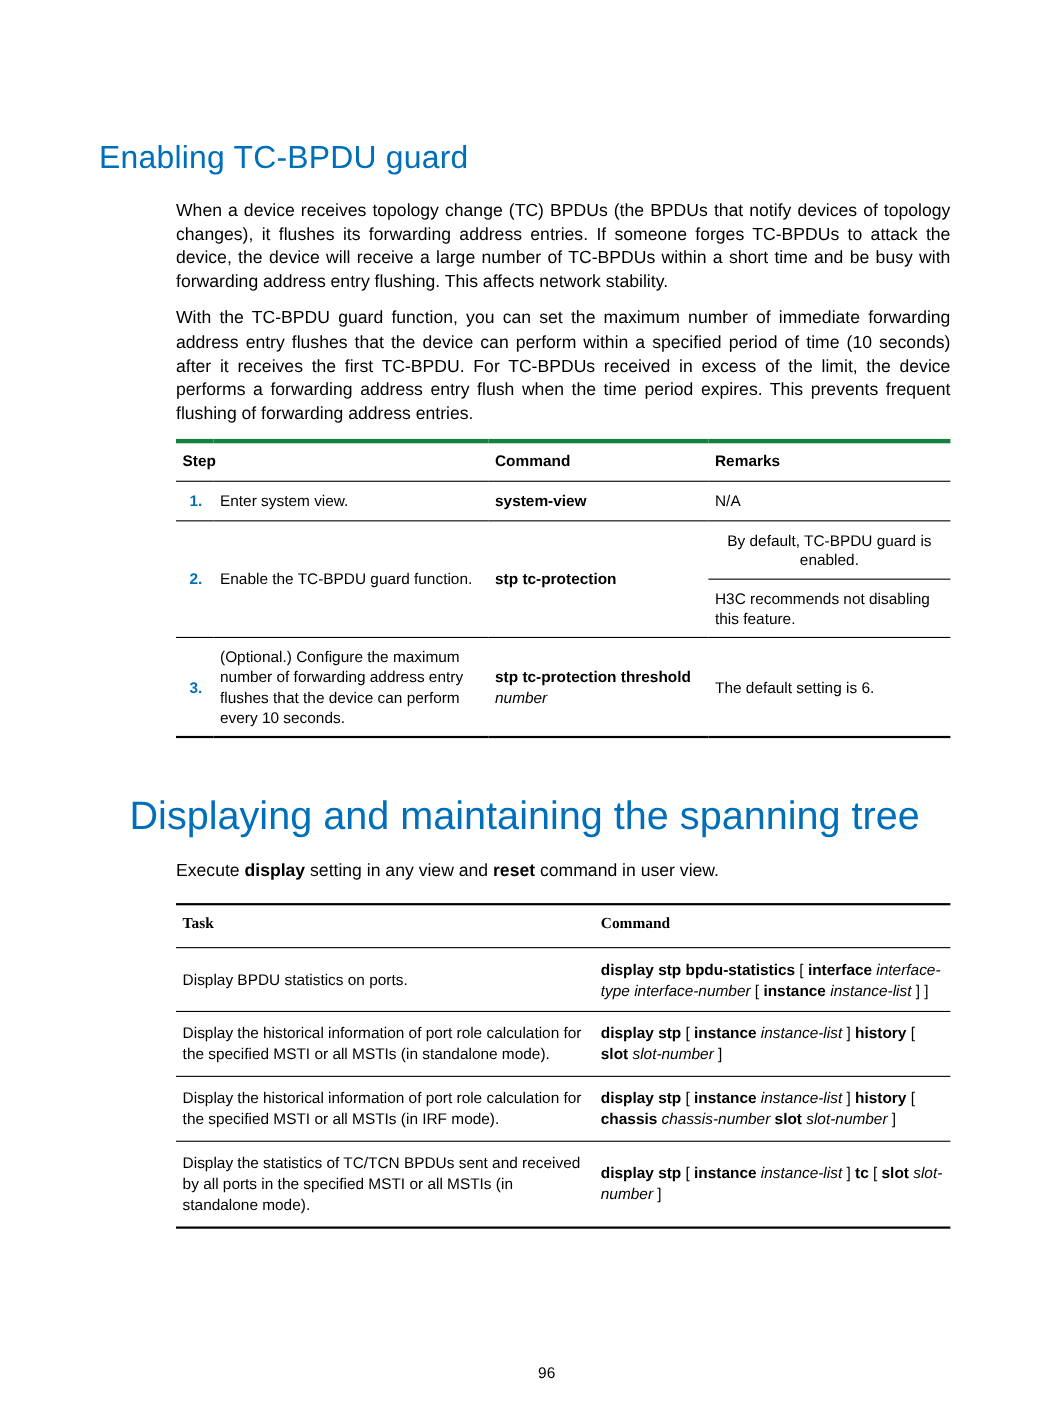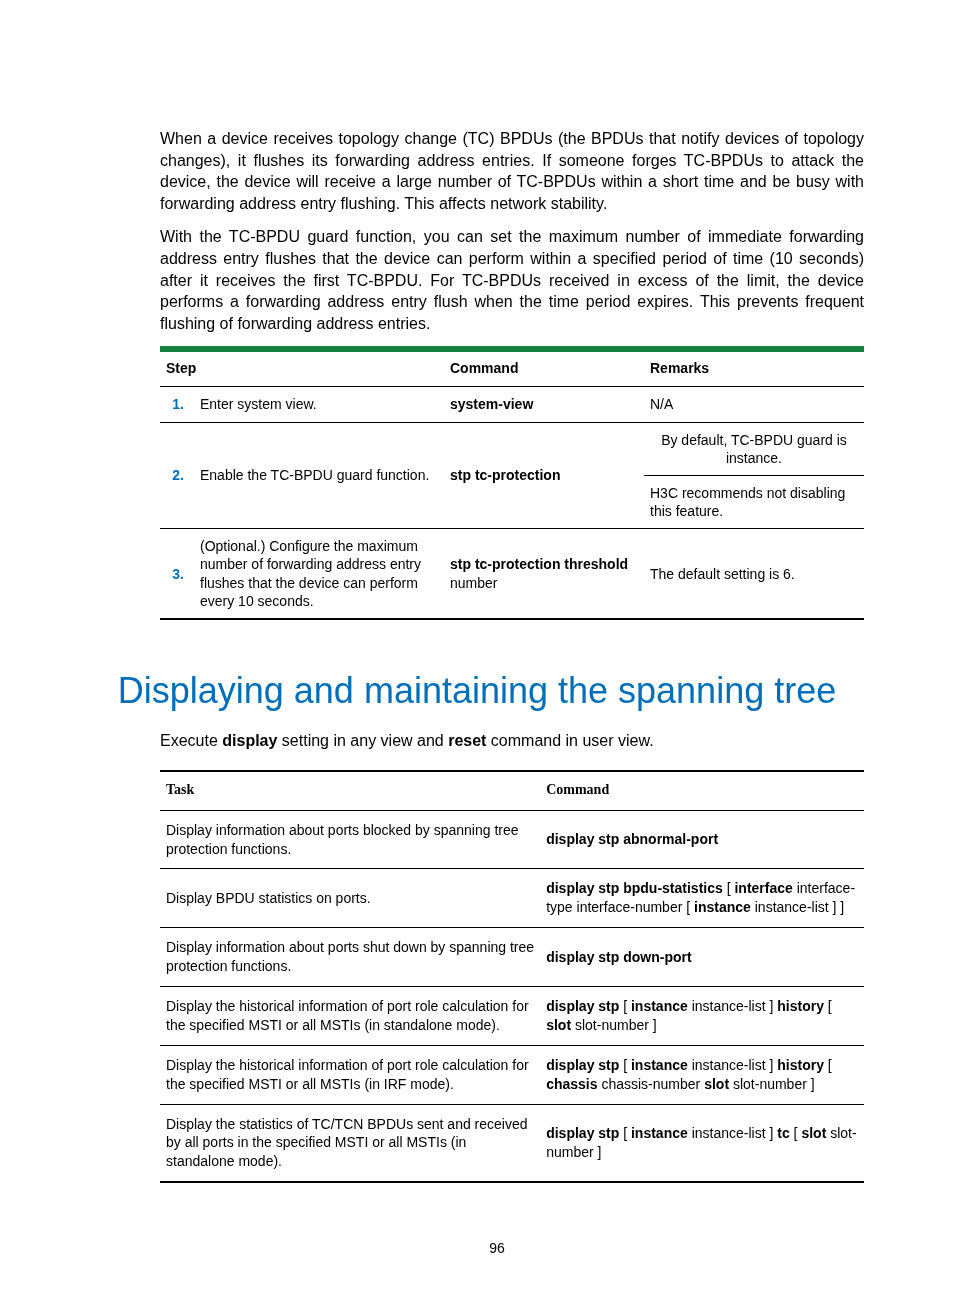--- a/index.html
+++ b/index.html
@@ -39,34 +39,34 @@
   }
   p {
     font-size: 16px;
     line-height: 1.35;
     margin: 0 0 12px 0;
   }
   p.justify {
     text-align: justify;
   }
   .bold { font-weight: 700; }
-  .italic { }
+  .italic { font-style: italic; }
 
   
   table.steps {
     width: 100%;
     border-collapse: collapse;
     font-size: 14px;
     margin-top: 8px;
   }
   table.steps thead th {
     text-align: left;
     font-weight: 700;
     padding: 8px 6px 10px 6px;
-    border-top: 6px solid #15803d;
+    border-top: 4px solid #15803d;
     border-bottom: 1.5px solid #000;
   }
   table.steps tbody td {
     padding: 8px 6px;
     vertical-align: middle;
     border-bottom: 1px solid #000;
     line-height: 1.3;
   }
   table.steps tbody tr.last td {
     border-bottom: 2px solid #000;
@@ -123,20 +123,21 @@
     text-align: center;
     font-size: 14px;
     margin-left: 20px;
   }
 </style>
 </head>
 <body>
 
 <div class="page">
 
+  <h1 class="blue section">Enabling TC-BPDU guard</h1>
 
   <div class="body-indent">
     <p class="justify">When a device receives topology change (TC) BPDUs (the BPDUs that notify devices of topology changes), it flushes its forwarding address entries. If someone forges TC-BPDUs to attack the device, the device will receive a large number of TC-BPDUs within a short time and be busy with forwarding address entry flushing. This affects network stability.</p>
     <p class="justify">With the TC-BPDU guard function, you can set the maximum number of immediate forwarding address entry flushes that the device can perform within a specified period of time (10 seconds) after it receives the first TC-BPDU. For TC-BPDUs received in excess of the limit, the device performs a forwarding address entry flush when the time period expires. This prevents frequent flushing of forwarding address entries.</p>
 
     <table class="steps">
       <colgroup>
         <col style="width:34px">
         <col style="width:250px">
         <col style="width:200px">
@@ -154,21 +155,21 @@
           <td class="num">1.</td>
           <td>Enter system view.</td>
           <td><span class="bold">system-view</span></td>
           <td>N/A</td>
         </tr>
         <tr>
           <td class="num">2.</td>
           <td>Enable the TC-BPDU guard function.</td>
           <td><span class="bold">stp tc-protection</span></td>
           <td class="remark-split">
-            <div>By default, TC-BPDU guard is instance.</div>
+            <div>By default, TC-BPDU guard is enabled.</div>
             <div>H3C recommends not disabling this feature.</div>
           </td>
         </tr>
         <tr class="last">
           <td class="num">3.</td>
           <td>(Optional.) Configure the maximum number of forwarding address entry flushes that the device can perform every 10 seconds.</td>
           <td>
             <span class="bold">stp tc-protection threshold</span>
             <span> </span><span class="italic">number</span>
           </td>
@@ -186,33 +187,25 @@
     </p>
 
     <table class="tasks">
       <thead>
         <tr>
           <th>Task</th>
           <th class="cmd">Command</th>
         </tr>
       </thead>
       <tbody id="tasks-body">
-      <tr>
-            <td>Display information about ports blocked by spanning tree protection functions.</td>
-            <td class="cmd"><span class="bold">display stp abnormal-port</span></td>
-          </tr>
           <tr>
             <td>Display BPDU statistics on ports.</td>
             <td class="cmd"><span class="bold">display stp bpdu-statistics</span><span> [ </span><span class="bold">interface</span><span> </span><span class="italic">interface-type interface-number</span><span> [ </span><span class="bold">instance</span><span> </span><span class="italic">instance-list</span><span> ] ]</span></td>
           </tr>
           <tr>
-            <td>Display information about ports shut down by spanning tree protection functions.</td>
-            <td class="cmd"><span class="bold">display stp down-port</span></td>
-          </tr>
-          <tr>
             <td>Display the historical information of port role calculation for the specified MSTI or all MSTIs (in standalone mode).</td>
             <td class="cmd"><span class="bold">display stp</span><span> [ </span><span class="bold">instance</span><span> </span><span class="italic">instance-list</span><span> ] </span><span class="bold">history</span><span> [ </span><span class="bold">slot</span><span> </span><span class="italic">slot-number</span><span> ]</span></td>
           </tr>
           <tr>
             <td>Display the historical information of port role calculation for the specified MSTI or all MSTIs (in IRF mode).</td>
             <td class="cmd"><span class="bold">display stp</span><span> [ </span><span class="bold">instance</span><span> </span><span class="italic">instance-list</span><span> ] </span><span class="bold">history</span><span> [ </span><span class="bold">chassis</span><span> </span><span class="italic">chassis-number</span><span> </span><span class="bold">slot</span><span> </span><span class="italic">slot-number</span><span> ]</span></td>
           </tr>
           <tr class="last">
             <td>Display the statistics of TC/TCN BPDUs sent and received by all ports in the specified MSTI or all MSTIs (in standalone mode).</td>
             <td class="cmd"><span class="bold">display stp</span><span> [ </span><span class="bold">instance</span><span> </span><span class="italic">instance-list</span><span> ] </span><span class="bold">tc</span><span> [ </span><span class="bold">slot</span><span> </span><span class="italic">slot-number</span><span> ]</span></td>

